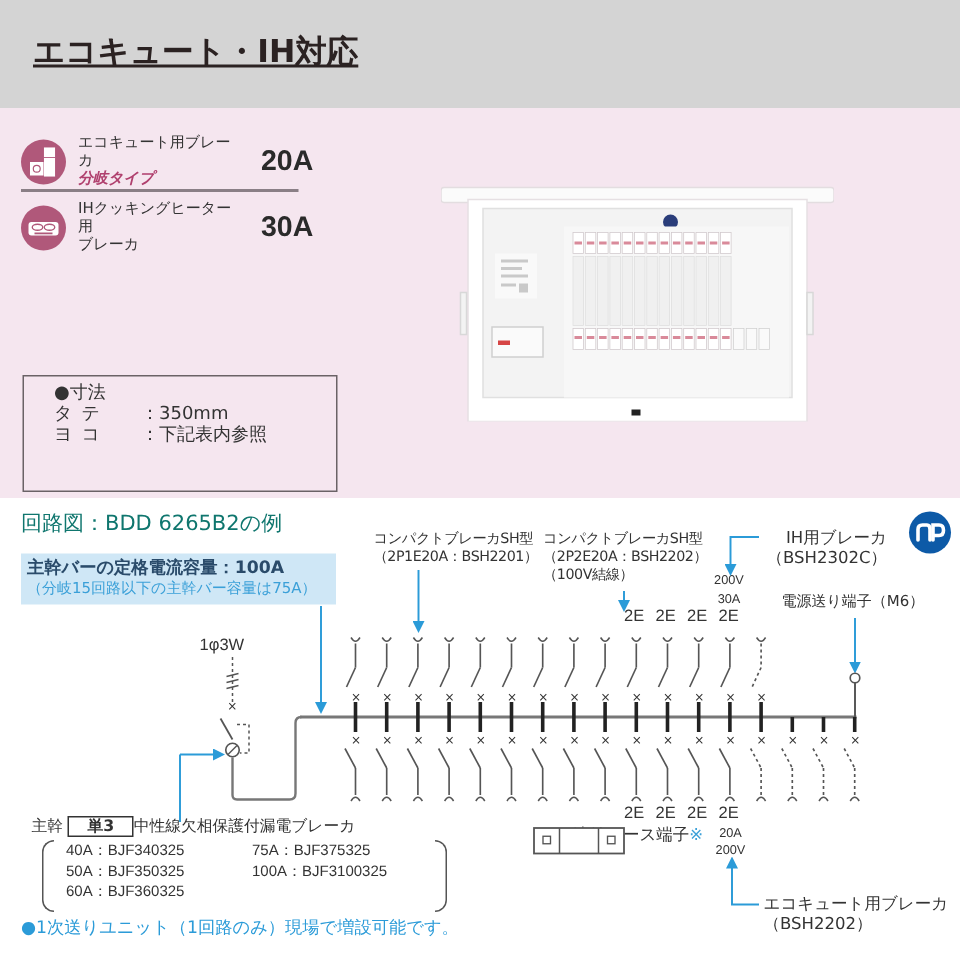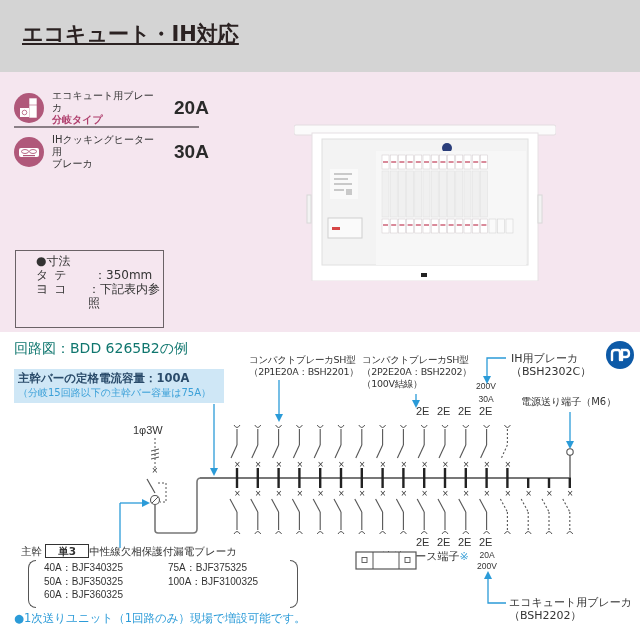--- a/index.html
+++ b/index.html
@@ -7,25 +7,25 @@
   body { font-family: "DejaVu Sans", "Liberation Sans", sans-serif; color: #333; position: relative; }
 
   .header-bar { position: absolute; left: 0; top: 0; width: 640px; height: 72px; background: #d4d4d4; }
   .header-title { position: absolute; left: 22px; top: 20px; font-size: 21px; font-weight: bold; color: #2b2222; letter-spacing: 0px; text-decoration: underline; }
 
   .spec-panel { position: absolute; left: 0; top: 72px; width: 640px; height: 260px; background: #f5e6ef; }
 
   .feature-row { position: absolute; left: 14px; display: flex; align-items: center; }
   .feature-icon { width: 30px; height: 30px; border-radius: 50%; background: #b0587a; position: relative; flex: none; }
   .feature-text { margin-left: 8px; font-size: 10px; line-height: 12px; color: #333; width: 108px; }
-  .feature-text .accent { color: #b0406e; font-weight: bold; }
+  .feature-text .accent { color: #b0406e; font-weight: bold; font-style: italic; }
   .feature-amp { font-size: 19px; font-weight: bold; color: #2a2a2a; margin-left: 14px; font-family: "Liberation Sans", sans-serif; }
   .feature-divider { position: absolute; left: 14px; top: 126px; width: 185px; height: 2px; background: #8a7f86; }
 
-  .dim-box { position: absolute; left: 15px; top: 250px; width: 149px; height: 78px; border: 1.5px solid #6a6266; background: #f5e6ef; padding: 3px 0 0 20px; font-size: 12px; line-height: 14px; color: #333; }
+  .dim-box { position: absolute; left: 15px; top: 250px; width: 210px; height: 78px; border: 1.5px solid #6a6266; background: #f5e6ef; padding: 3px 0 0 20px; font-size: 12px; line-height: 14px; color: #333; }
   .dim-row { display: flex; }
   .dim-key { width: 58px; letter-spacing: 6px; }
   .dim-val { }
 
   .product-img { position: absolute; left: 294px; top: 123px; width: 262px; height: 158px; }
 
   .diagram-title { position: absolute; left: 14px; top: 340px; font-size: 14px; color: #0f766e; }
   .logo { position: absolute; left: 606px; top: 341px; width: 28px; height: 28px; border-radius: 50%; background: #0d5aa7; }
 
   .bus-note { position: absolute; left: 14px; top: 369px; width: 210px; height: 34px; background: #cfe7f6; padding: 2px 0 0 4px; }
@@ -210,21 +210,21 @@
 
 <div class="callout callout-sm" style="left:249px;top:354px;">
   <div>コンパクトブレーカSH型</div>
   <div>（2P1E20A：BSH2201）</div>
 </div>
 <div class="callout callout-sm" style="left:362px;top:354px;">
   <div>コンパクトブレーカSH型</div>
   <div>（2P2E20A：BSH2202）</div>
   <div>（100V結線）</div>
 </div>
-<div class="callout" style="left:511px;top:352px;font-size:11px;line-height:13px;">
+<div class="callout" style="left:511px;top:352px;font-size:11px;line-height:13px;text-align:right;">
   <div>IH用ブレーカ</div>
   <div>（BSH2302C）</div>
 </div>
 <div class="label-tiny" style="left:475px;top:381px;width:22px;">200V</div>
 <div class="label-tiny" style="left:475px;top:394px;width:22px;">30A</div>
 <div class="callout" style="left:521px;top:396px;font-size:10px;">電源送り端子（M6）</div>
 
 <div class="label-2e" style="left:416px;top:405px;">2E</div>
 <div class="label-2e" style="left:437px;top:405px;">2E</div>
 <div class="label-2e" style="left:458px;top:405px;">2E</div>

